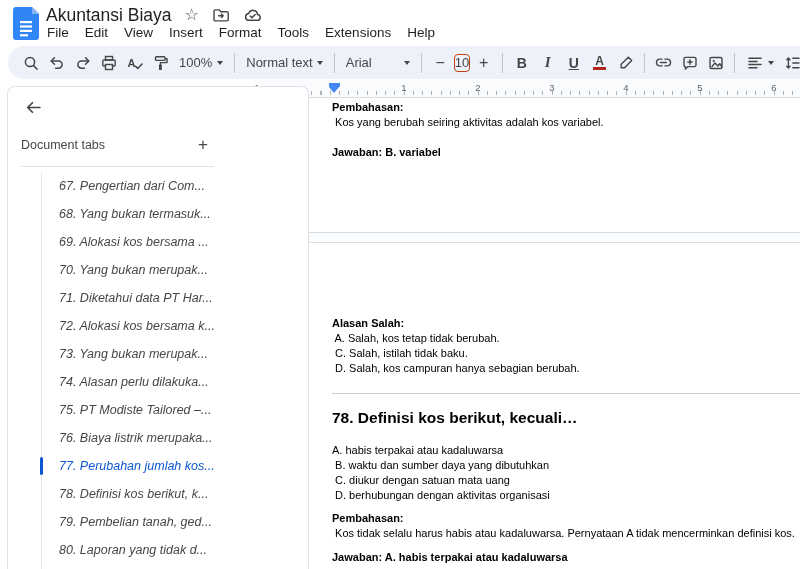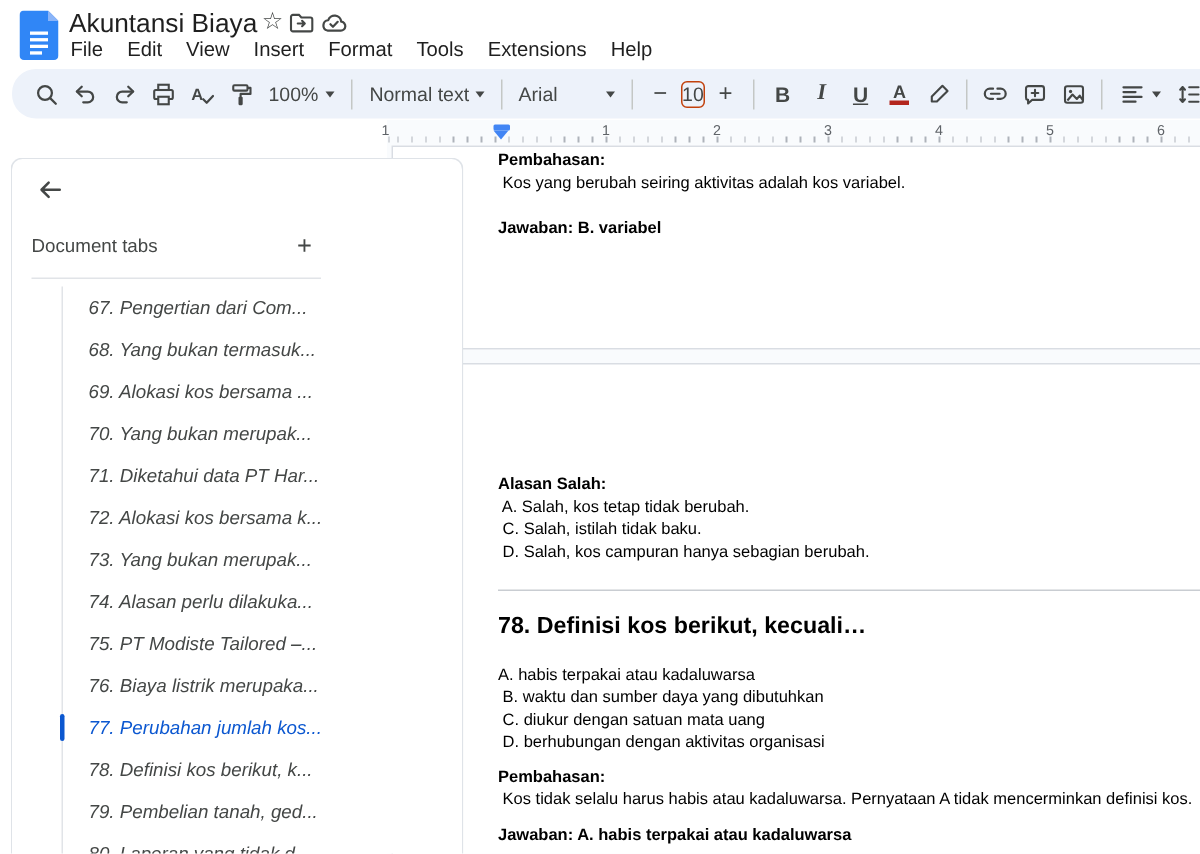--- a/index.html
+++ b/index.html
@@ -3,21 +3,21 @@
 <meta charset="utf-8">
 <style>
   * { margin:0; padding:0; box-sizing:border-box; }
   html,body { width:800px; height:569px; overflow:hidden; background:#fff;
     font-family:"Liberation Sans", sans-serif; color:#1f1f1f; }
   .app { position:relative; width:800px; height:569px; }
 
   
   .titlebar { position:absolute; top:0; left:0; right:0; height:46px; background:#fff; }
   .docs-logo { position:absolute; left:13px; top:7px; }
-  .title-row { position:absolute; left:46px; top:4px; display:flex; align-items:center; gap:3px; height:22px; }
+  .title-row { position:absolute; left:46px; top:4px; display:flex; align-items:center; gap:13px; height:22px; }
   .doc-title { font-size:17.5px; color:#1f1f1f; white-space:nowrap; }
   .tb-ic { color:#444746; display:flex; align-items:center; }
   .star { font-size:16px; line-height:16px; color:#444746; }
   .menu-row { position:absolute; left:39px; top:23px; display:flex; }
   .menu-item { font-size:13.5px; color:#1f1f1f; padding:2px 8px; border-radius:8px; cursor:default; }
 
   
   .toolbar { position:absolute; top:46px; left:8px; right:0; height:33px; background:#edf2fa;
     border-radius:16px 0 0 16px; display:flex; align-items:center; padding:0 2px 0 10px; gap:1px; overflow:hidden; }
   .tbtn { min-width:25px; height:26px; display:flex; align-items:center; justify-content:center;
@@ -33,21 +33,21 @@
   .fontsize-box { width:25px; height:18px; border:1px solid #c2410c; border-radius:4px;
     font-size:13px; color:#444746; display:flex; align-items:center; justify-content:center; background:transparent; }
   .acolor { display:flex; flex-direction:column; align-items:center; }
   .acolor .bar { width:13px; height:3px; background:#b3261e; margin-top:0px; }
   .pm { font-size:16px; font-weight:400; color:#444746; }
 
   
   .content { position:absolute; top:80px; left:0; right:0; bottom:0; background:#fff; }
 
   
-  .sidebar { position:absolute; left:7px; top:25px; width:302px; bottom:-1px; background:#fff;
+  .sidebar { position:absolute; left:7px; top:6px; width:302px; bottom:-1px; background:#fff;
     border:1px solid #dfe3e8; border-bottom:none; border-radius:8px 8px 0 0; z-index:1; }
   .back-btn { position:absolute; left:12px; top:7px; width:26px; height:26px; display:flex;
     align-items:center; justify-content:center; border-radius:50%; color:#444746; }
   .tabs-header { position:absolute; left:13px; top:48px; width:193px; height:20px;
     display:flex; align-items:center; justify-content:space-between; }
   .tabs-header-label { font-size:12.5px; color:#444746; }
   .add-tab { font-size:17px; color:#444746; width:22px; height:22px; display:flex;
     align-items:center; justify-content:center; border-radius:50%; }
   .tabs-divider { position:absolute; left:13px; top:79px; width:193px; height:1px; background:#e1e4e8; }
   .tab-list { position:absolute; left:0; top:85px; right:0; bottom:0;font-style:italic; }

